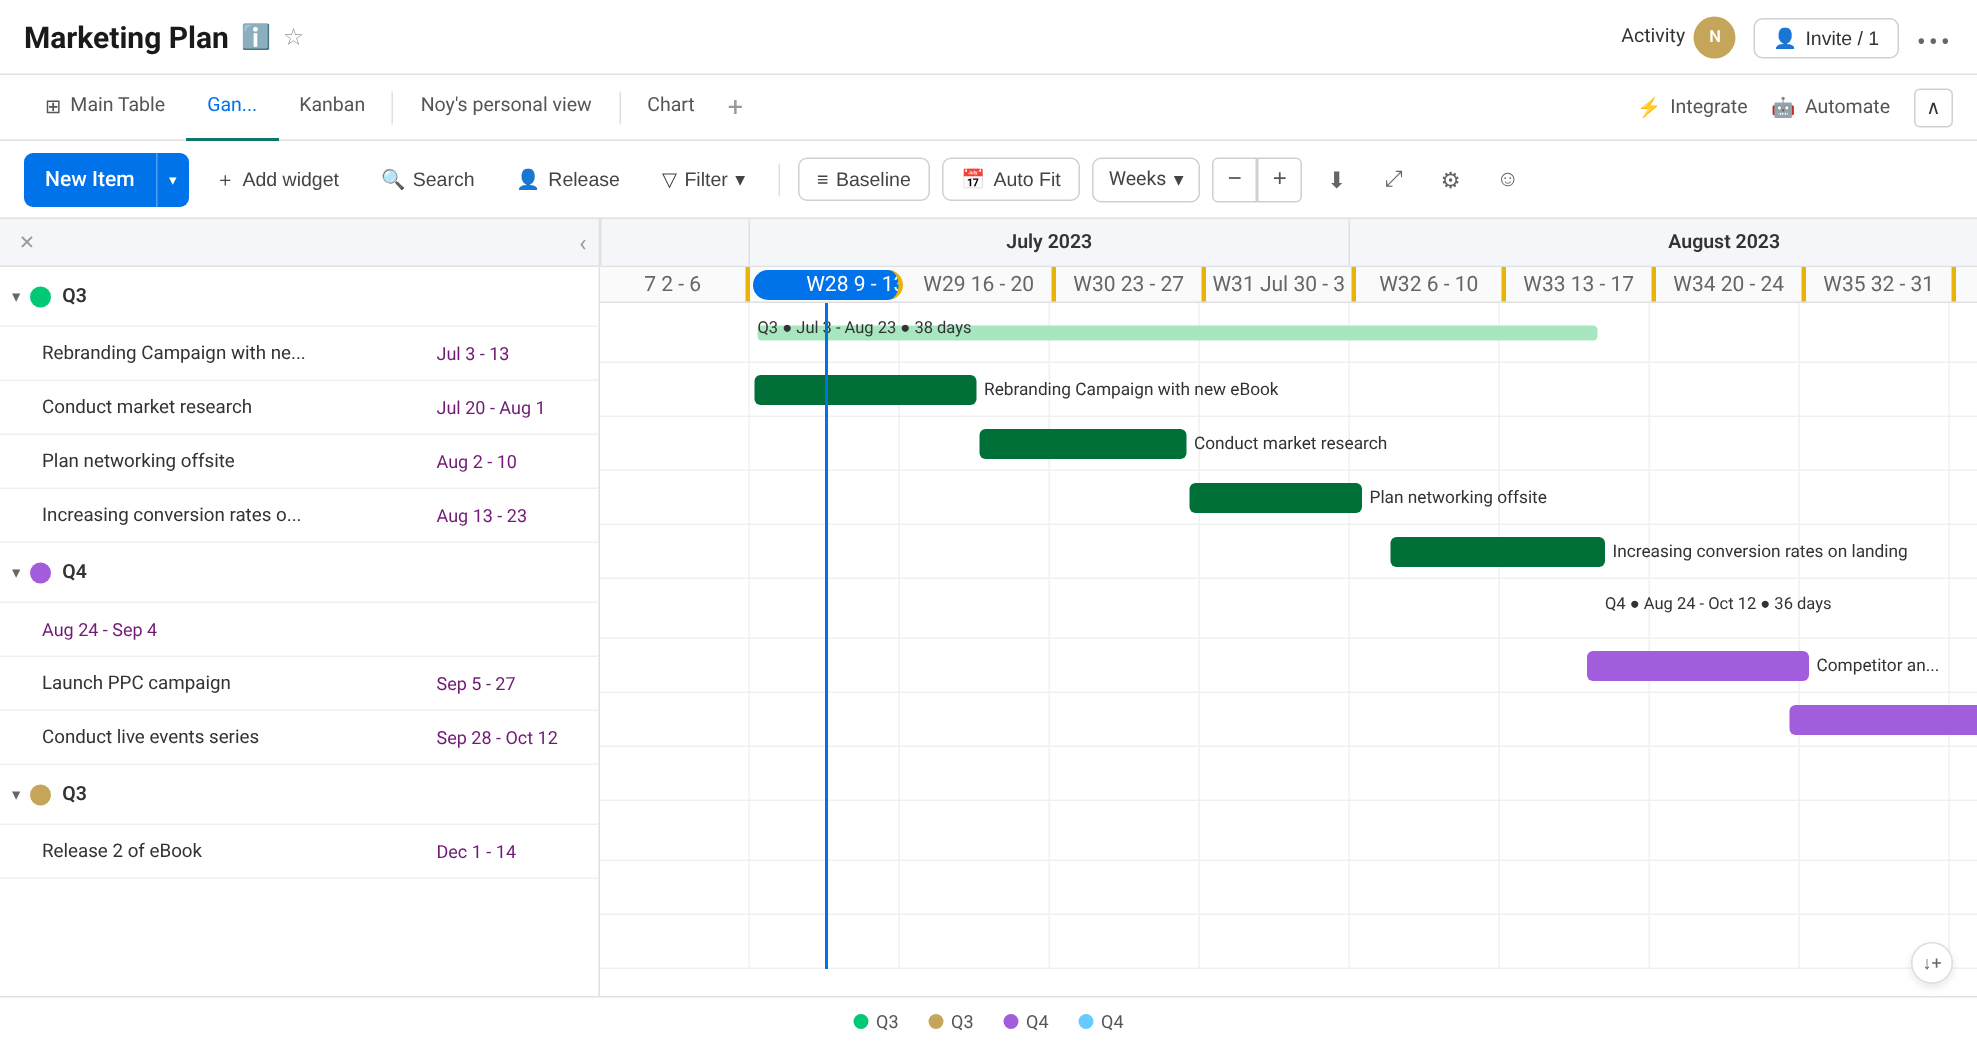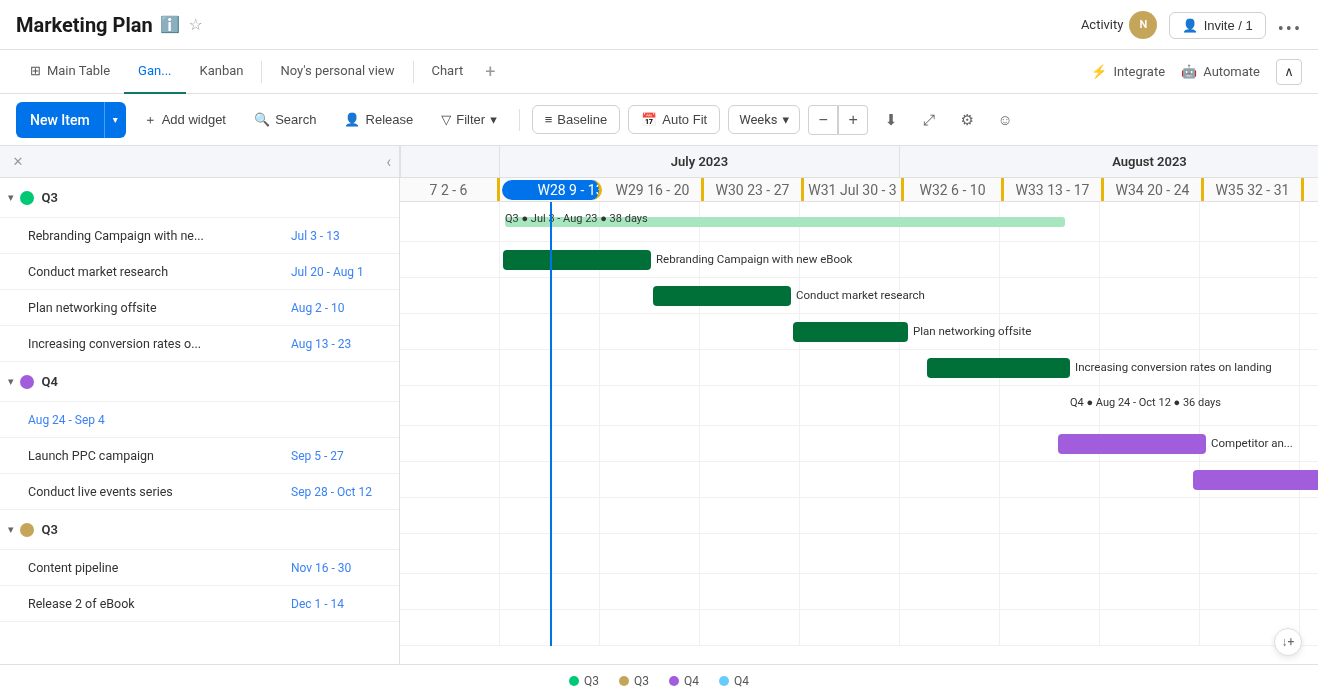--- a/index.html
+++ b/index.html
@@ -66,21 +66,21 @@
 
     
     .gantt-left {
       width: 400px; min-width: 400px; border-right: 1px solid #e0e0e0;
       display: flex; flex-direction: column; overflow-y: auto; overflow-x: hidden;
     }
     .gantt-left-header { height: 32px; border-bottom: 1px solid #e0e0e0; display: flex; align-items: center; padding: 0 8px; background: #f5f6fa; }
     .row-group { display: flex; align-items: center; padding: 0 8px; height: 40px; background: #fff; border-bottom: 1px solid #f0f0f0; cursor: pointer; }
     .row-item { display: flex; align-items: center; padding: 0 8px 0 28px; height: 36px; border-bottom: 1px solid #f0f0f0; }
     .row-item-name { font-size: 12.5px; color: #333; overflow: hidden; text-overflow: ellipsis; white-space: nowrap; flex: 1; }
-    .row-item-date { font-size: 12px; color: #3b82f6; white-space: nowrap; min-width: 100px; }
+    .row-item-date { font-size: 12px; color: #701a75; white-space: nowrap; min-width: 100px; }
     .group-dot { width: 14px; height: 14px; border-radius: 50%; margin-right: 8px; flex-shrink: 0; }
     .group-label { font-size: 13px; font-weight: 600; color: #333; }
     .chevron { margin-right: 6px; color: #666; font-size: 11px; }
 
     
     .gantt-right { flex: 1; overflow-x: auto; overflow-y: auto; position: relative; }
     .gantt-grid { position: relative; }
     .gantt-header-row { display: flex; height: 32px; border-bottom: 1px solid #e0e0e0; background: #f5f6fa; position: sticky; top: 0; z-index: 10; }
     .gantt-month { display: flex; align-items: center; justify-content: center; font-size: 13px; font-weight: 600; color: #333; border-right: 1px solid #e0e0e0; background: #f5f6fa; }
     .gantt-week-row { display: flex; height: 24px; border-bottom: 1px solid #e0e0e0; background: #fafafa; position: sticky; top: 32px; z-index: 10; }
@@ -250,24 +250,20 @@
     </div>
     <div class="row-item">
       <span class="row-item-name">Conduct live events series</span>
       <span class="row-item-date">Sep 28 - Oct 12</span>
     </div>
 
     <div class="row-group">
       <span class="chevron">▾</span>
       <span class="group-dot" style="background:#c5a55a;"></span>
       <span class="group-label">Q3</span>
-    </div>
-    <div class="row-item">
-      <span class="row-item-name">Content pipeline</span>
-      <span class="row-item-date">Nov 16 - 30</span>
     </div>
     <div class="row-item">
       <span class="row-item-name">Release 2 of eBook</span>
       <span class="row-item-date">Dec 1 - 14</span>
     </div>
   </div>
 
   <div class="gantt-right">
     <div class="gantt-grid" style="width:1100px; position:relative;">
 

